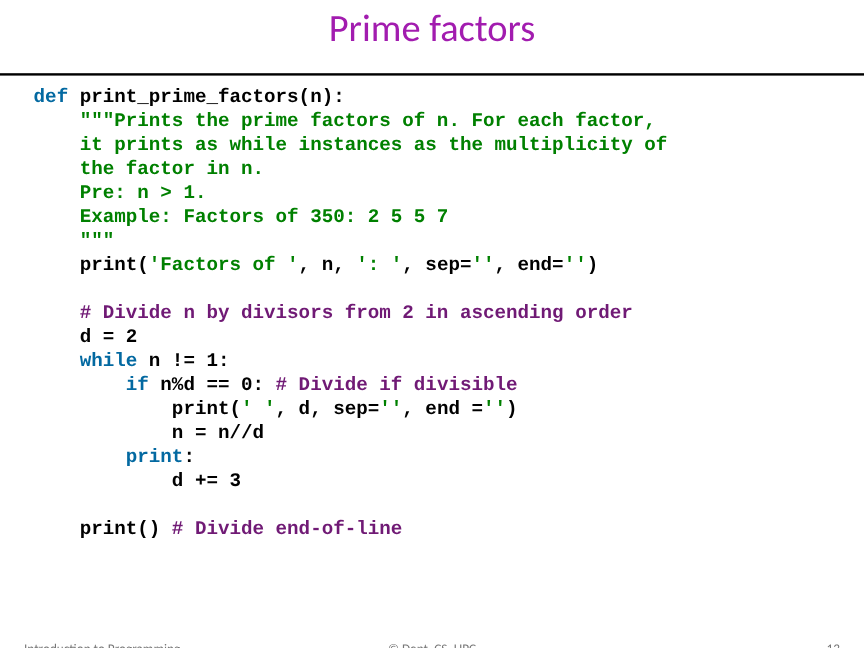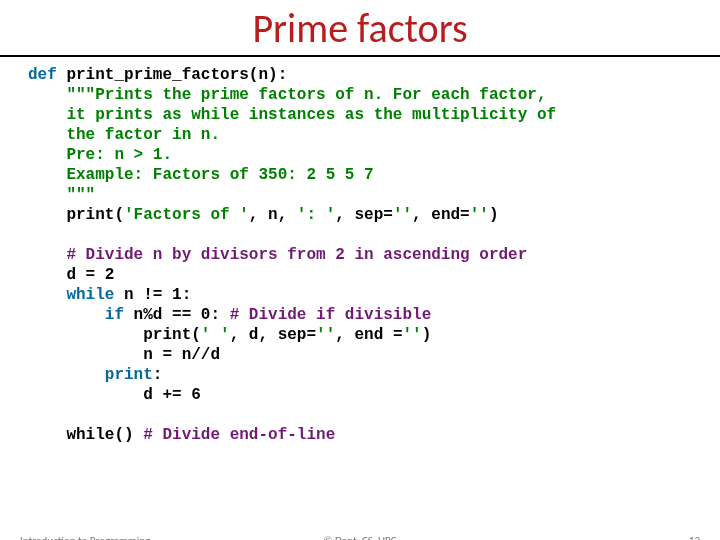--- a/index.html
+++ b/index.html
@@ -7,25 +7,25 @@
     padding: 0;
     width: 720px;
     height: 540px;
     background: #fff;
     font-family: Calibri, Arial, sans-serif;
     position: relative;
     overflow: hidden;
   }
   .slide-title {
     text-align: center;
-    font-size: 40px;
+    font-size: 32px;
     font-weight: 400;
-    color: #b91c1c;
+    color: #a21caf;
     margin: 4px 0 0 0;
-    padding-bottom: 2px;
+    padding-bottom: 18px;
   }
   .title-rule {
     border: none;
     border-top: 2px solid #000;
     margin: 0 0 8px 0;
   }
   .code-block {
     font-family: Consolas, 'Courier New', monospace;
     font-size: 16px;
     font-weight: bold;
@@ -65,21 +65,21 @@
 <span class="str">    """</span>
 <span>    print(</span><span class="str">'Factors of '</span><span>, n, </span><span class="str">': '</span><span>, sep=</span><span class="str">''</span><span>, end=</span><span class="str">''</span><span>)</span>
 <span></span>
 <span>    </span><span class="com"># Divide n by divisors from 2 in ascending order</span>
 <span>    d = 2</span>
 <span>    </span><span class="kw">while</span><span> n != 1:</span>
 <span>        </span><span class="kw">if</span><span> n%d == 0: </span><span class="com"># Divide if divisible</span>
 <span>            print(</span><span class="str">' '</span><span>, d, sep=</span><span class="str">''</span><span>, end =</span><span class="str">''</span><span>)</span>
 <span>            n = n//d</span>
 <span>        </span><span class="kw">print</span><span>:</span>
-<span>            d += 6</span>
+<span>            d += 3</span>
 <span></span>
-<span>    while() </span><span class="com"># Divide end-of-line</span></div>
+<span>    print() </span><span class="com"># Divide end-of-line</span></div>
 
 <div class="footer">
   <span class="left">Introduction to Programming</span>
   <span class="center">© Dept. CS, UPC</span>
   <span class="right">13</span>
 </div>
 
 </body></html>

